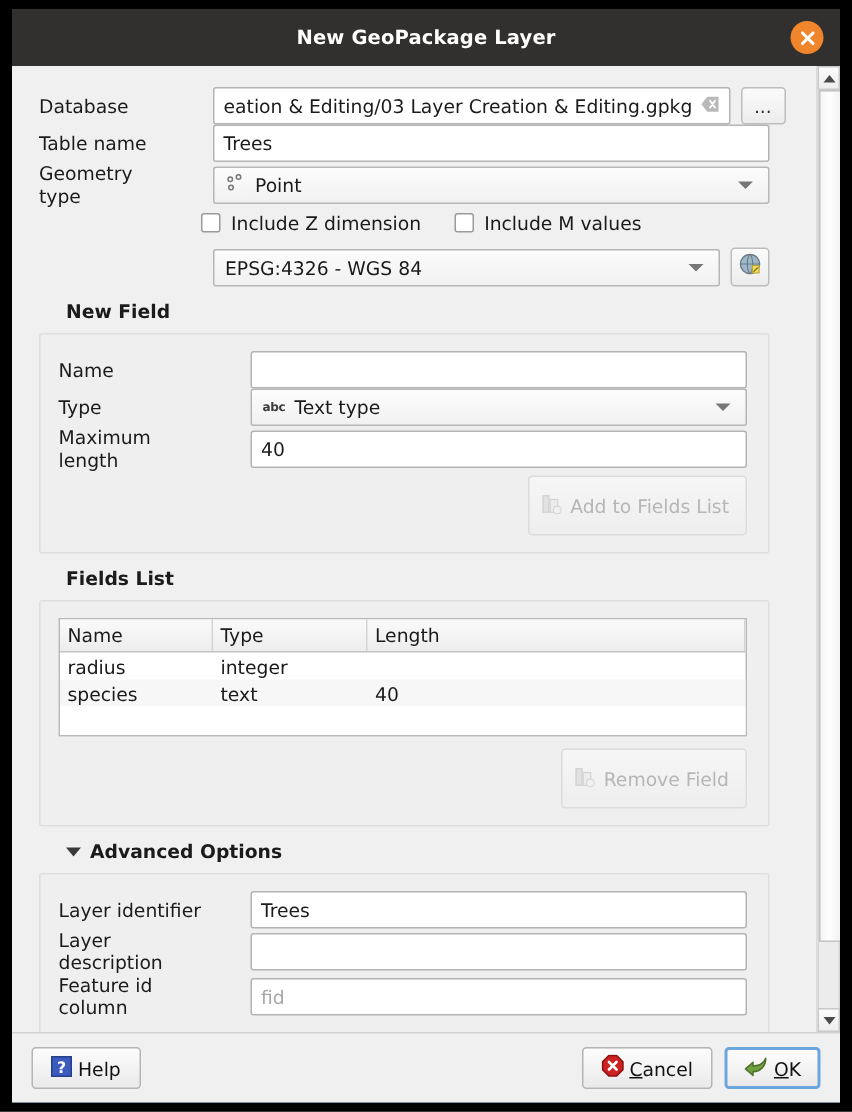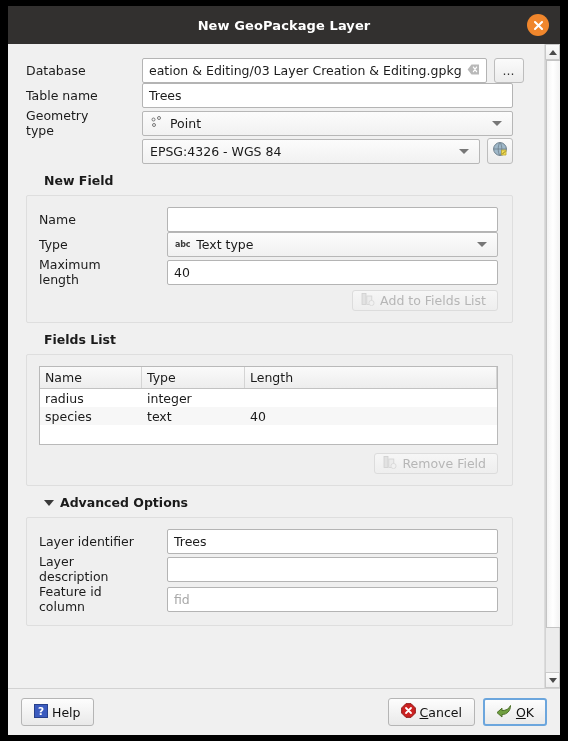--- a/index.html
+++ b/index.html
@@ -283,21 +283,21 @@
     background: #efefef;
     border-radius: 2px;
     padding: 11px 14px 11px 12px;
     box-sizing: border-box;
     margin-bottom: 6px;
   }
   .groupbox .row .lbl { width: 112px; flex: 0 0 112px; }
 
   .btn-right { display: flex; justify-content: flex-end; margin-top: 3px; }
   .disabled-btn {
-    height: 21px;
+    height: 40px;
     background: linear-gradient(#f6f6f6, #eeeeee);
     border: 1px solid #dcdcdc;
     border-radius: 3px;
     color: #b6b6b6;
     font-size: 12.5px;
     display: flex;
     align-items: center;
     gap: 5px;
     padding: 0 11px 0 8px;
     box-sizing: border-box;
@@ -434,20 +434,30 @@
                     <circle cx="4" cy="10" r="1.5" fill="none" stroke="#777" stroke-width="1"></circle>
                   </svg>
                 </span>
                 <span>Point</span>
               </span>
               <span class="cb-arrow"></span>
             </div>
           </div>
         </div>
 
+        <div class="checkrow">
+          <label class="chk">
+            <span class="box"></span>
+            <span class="txt">Include Z dimension</span>
+          </label>
+          <label class="chk">
+            <span class="box"></span>
+            <span class="txt">Include M values</span>
+          </label>
+        </div>
 
         <div class="row">
           <div class="lbl"></div>
           <div class="ctl">
             <div class="combo">
               <span class="cb-text">
                 <span>EPSG:4326 - WGS 84</span>
               </span>
               <span class="cb-arrow"></span>
             </div>

